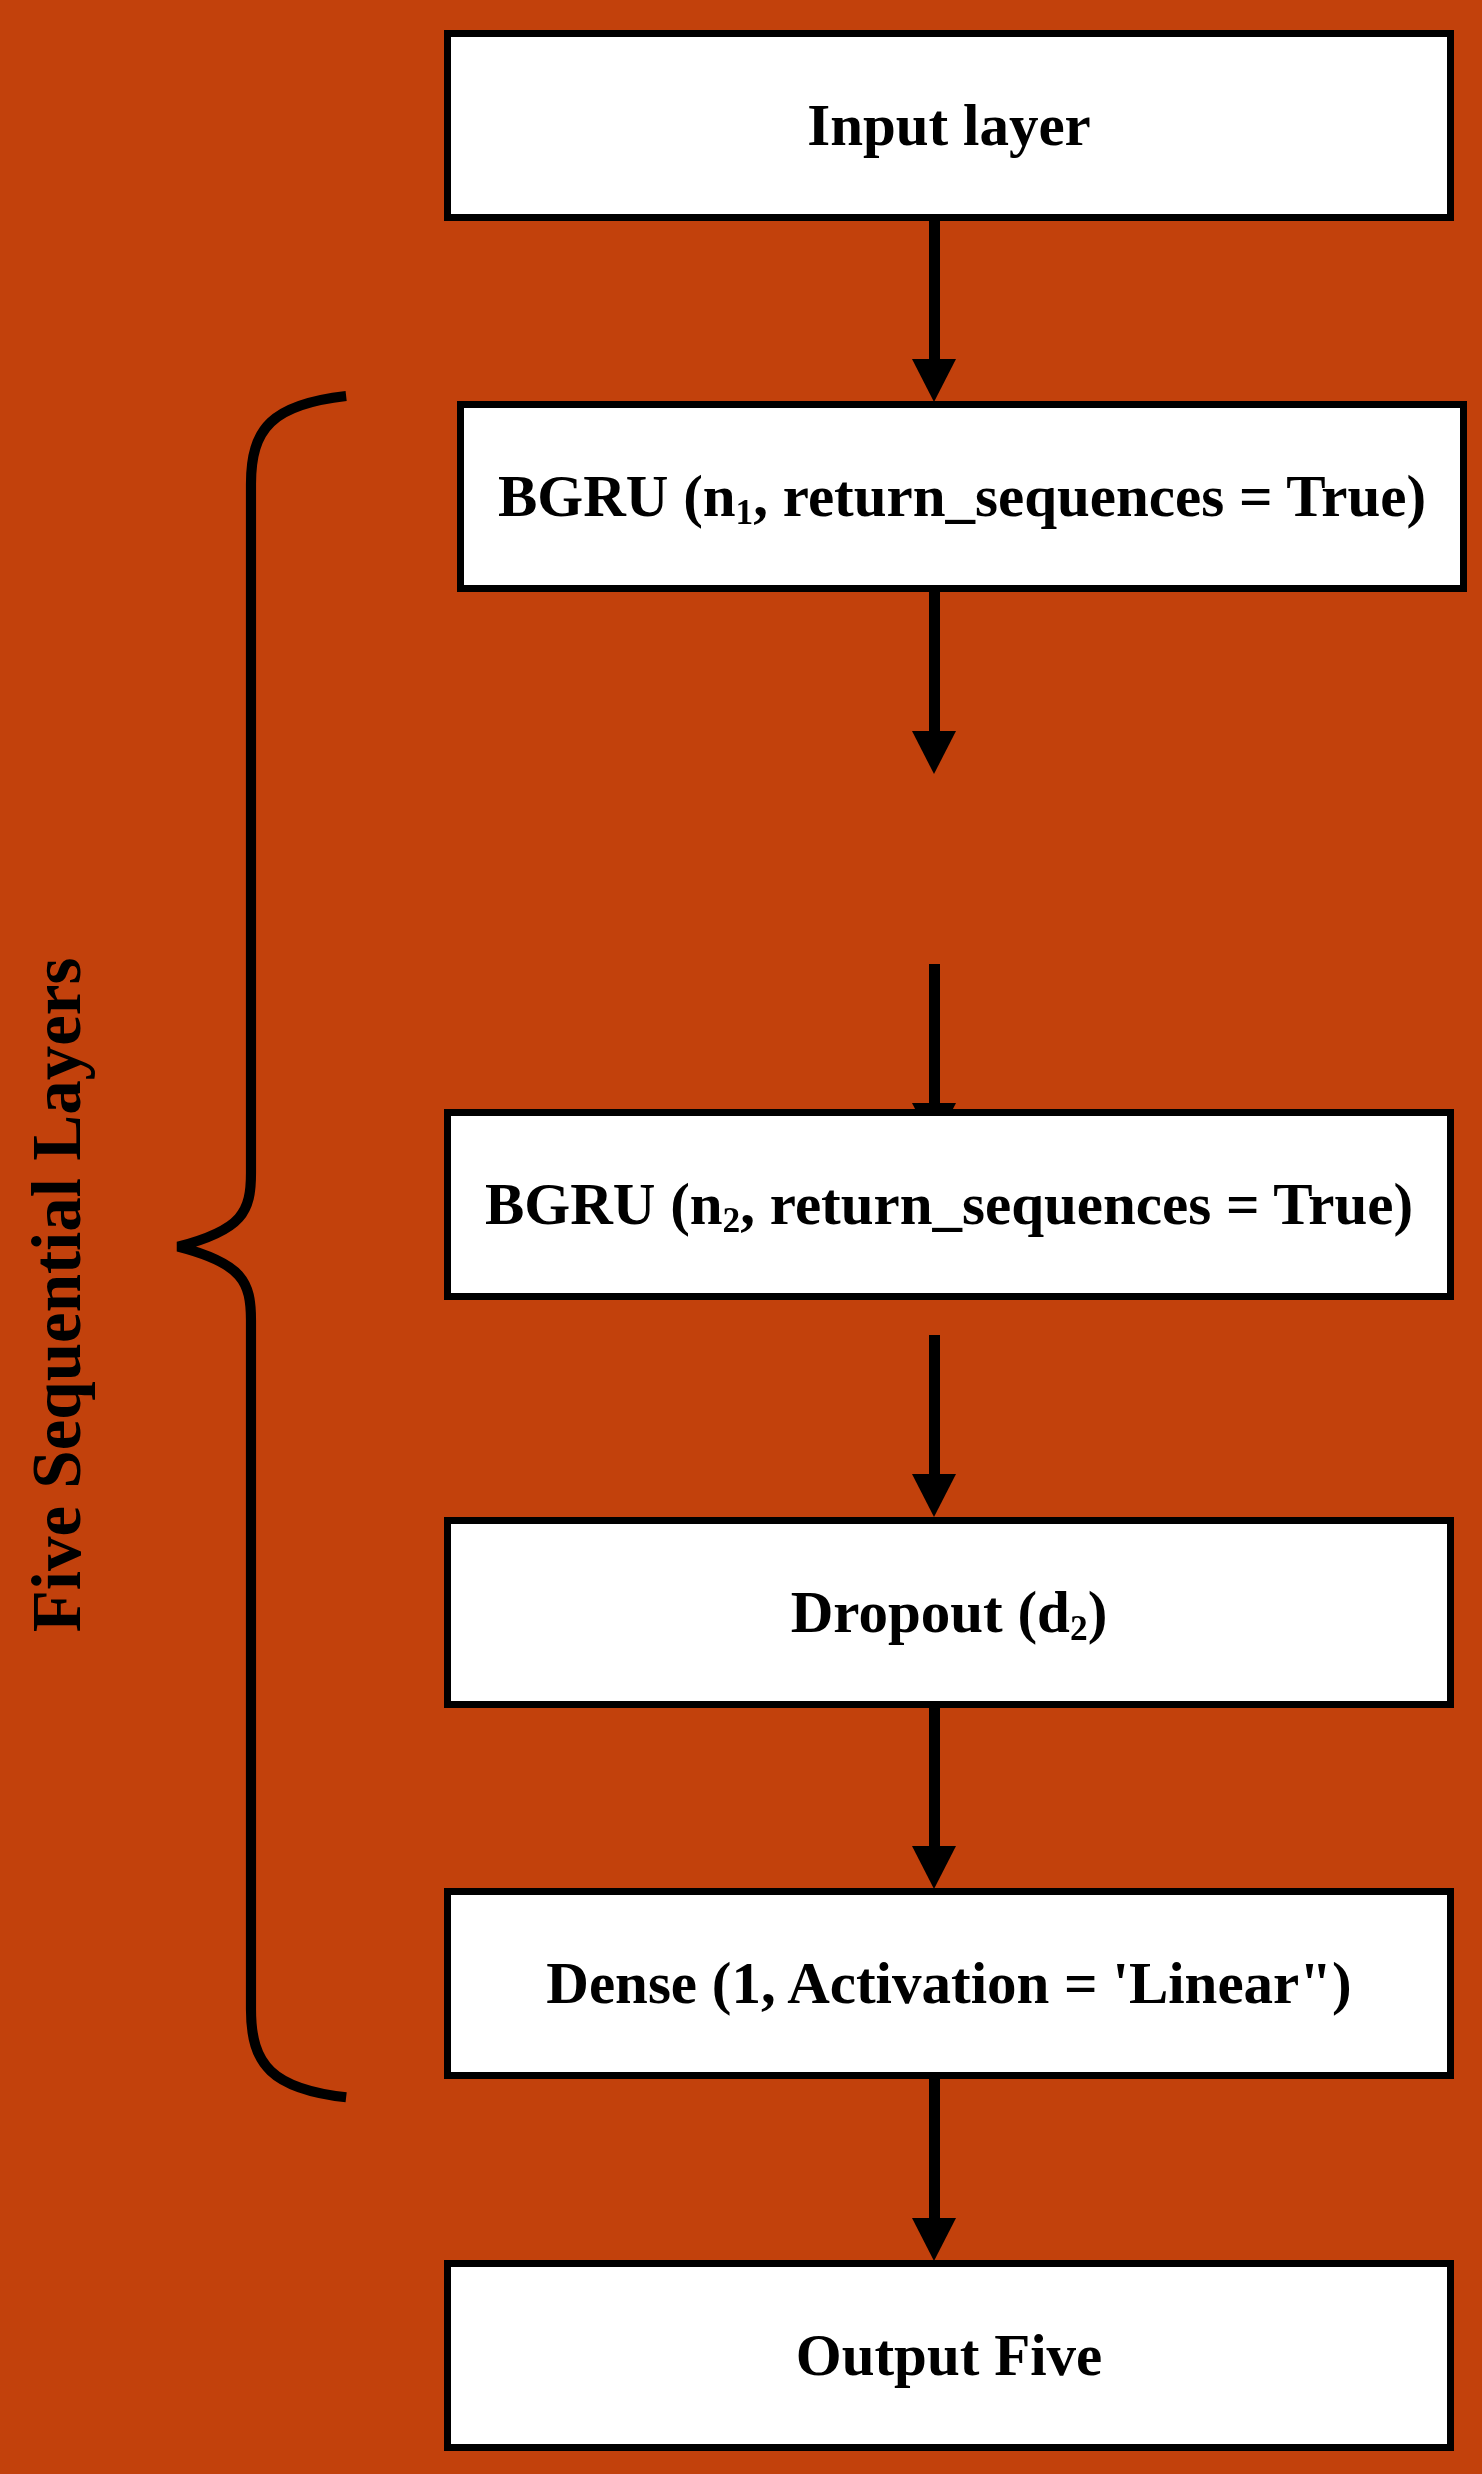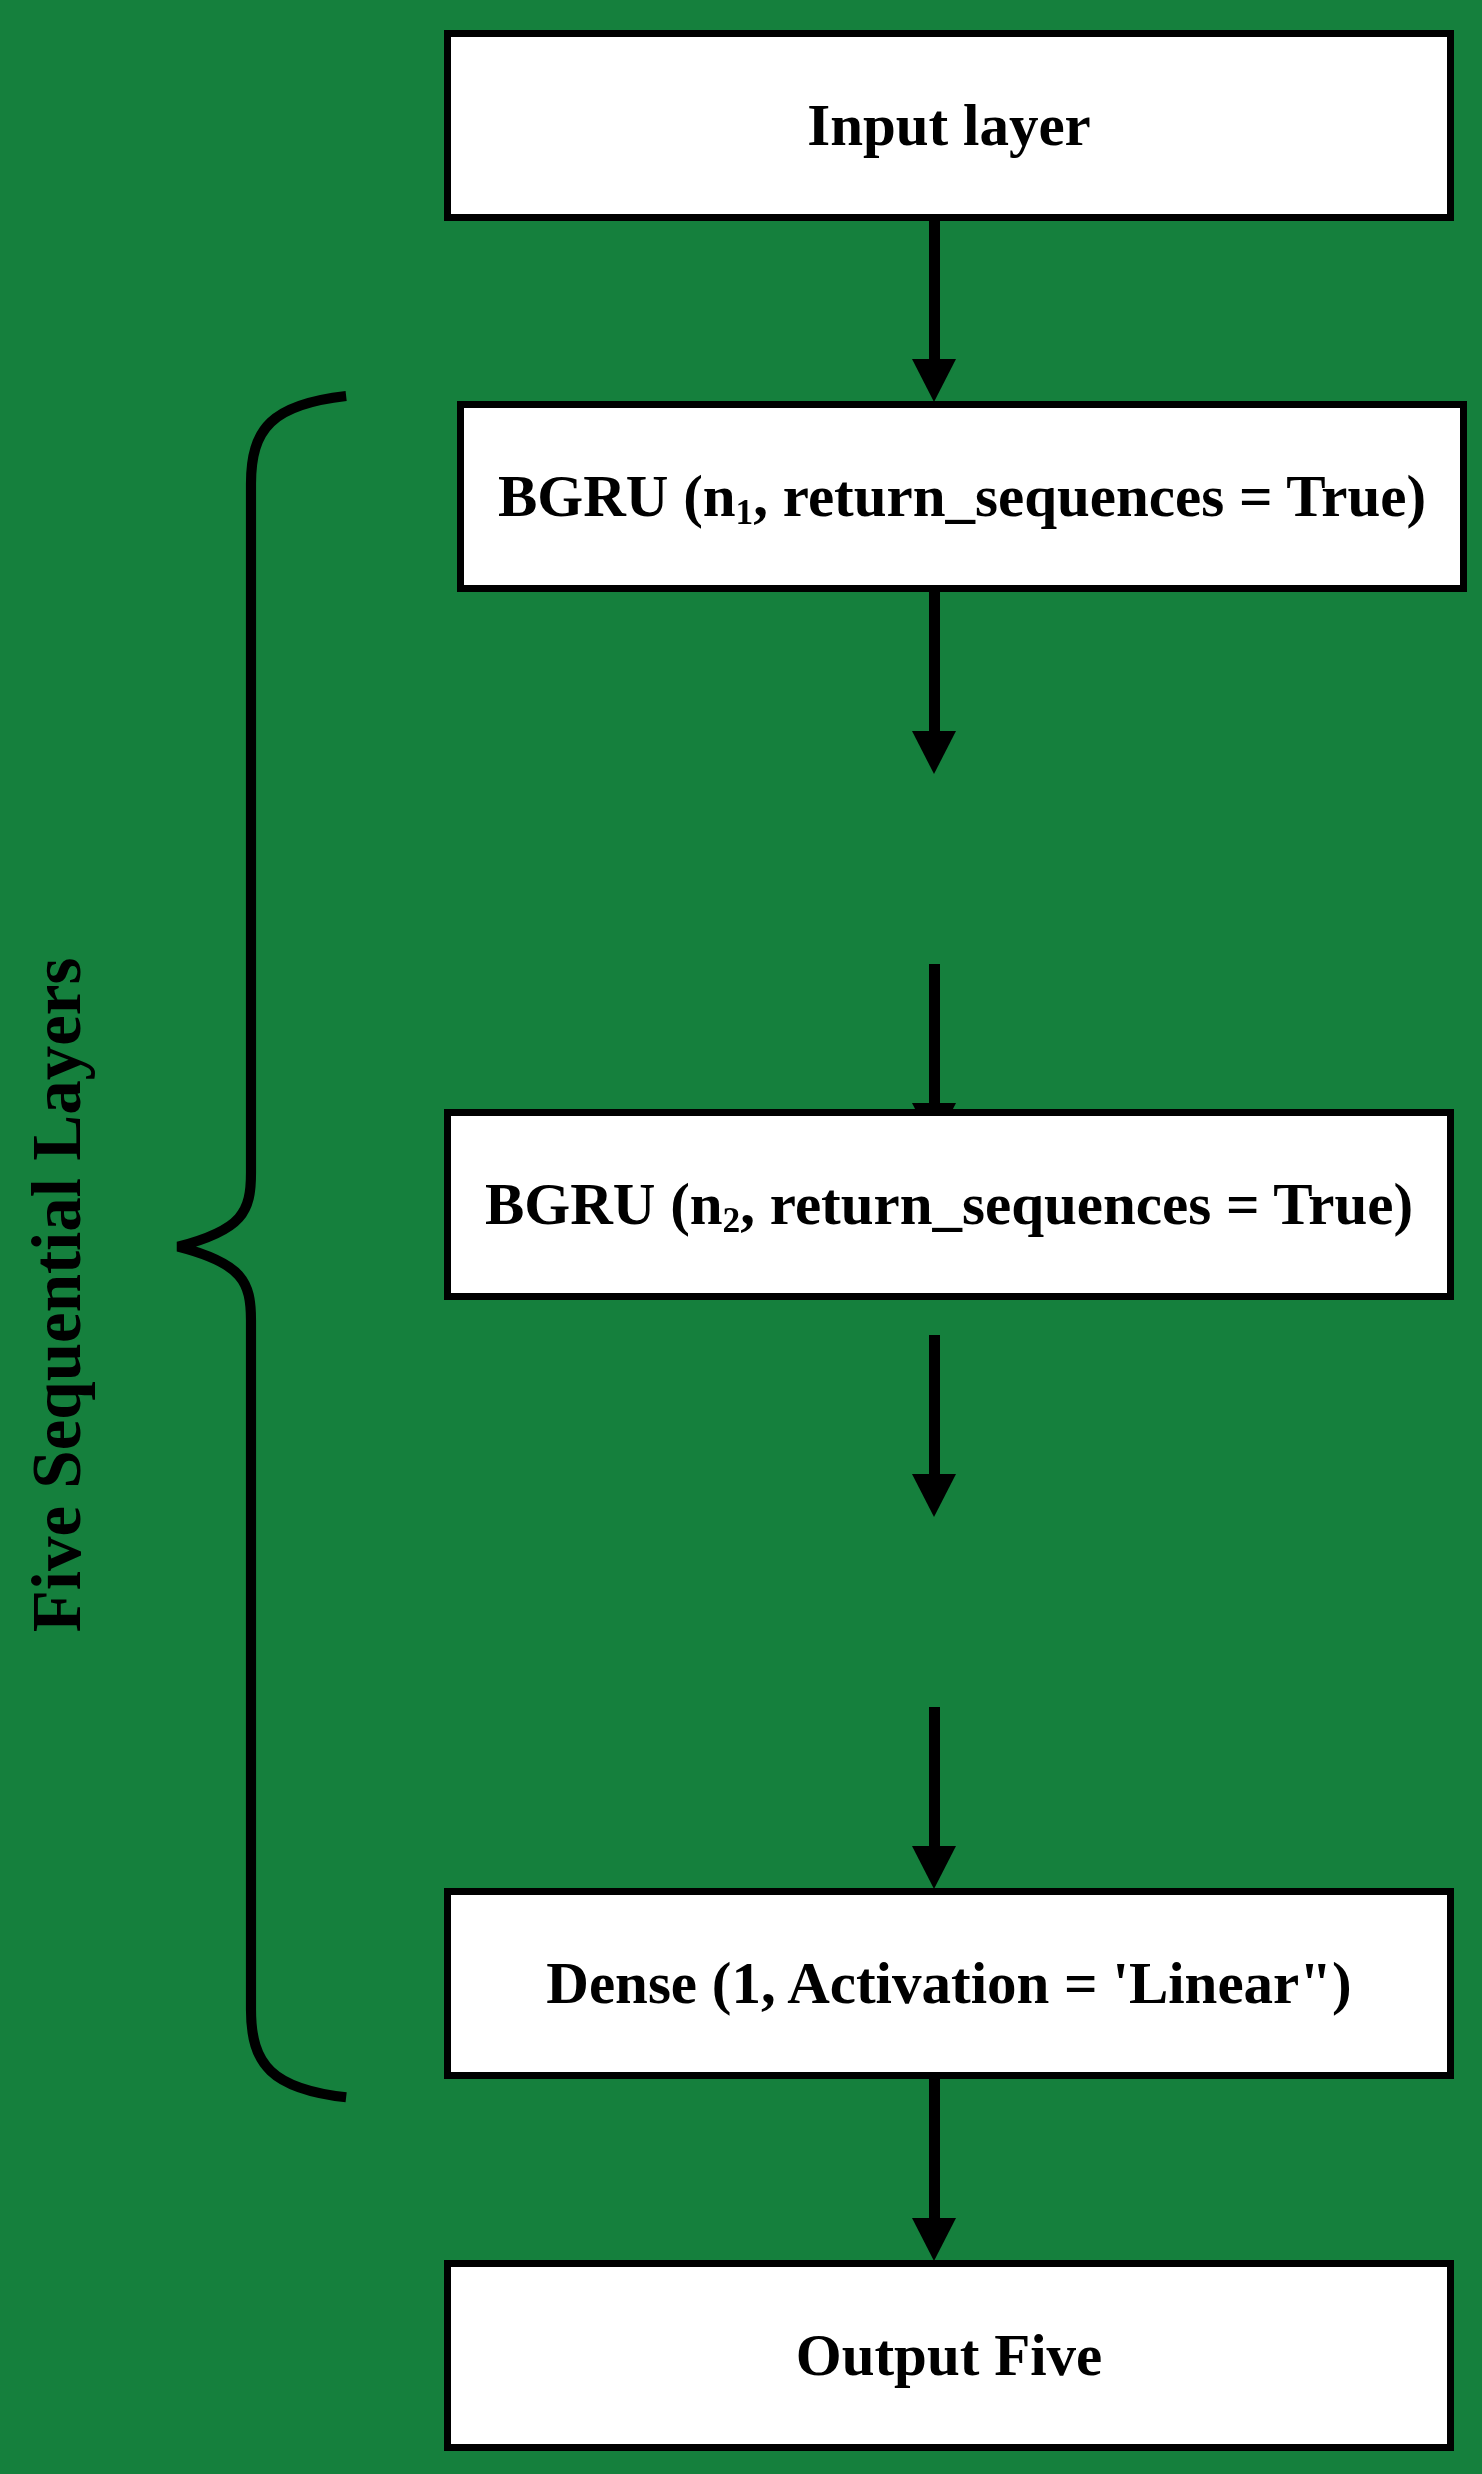--- a/index.html
+++ b/index.html
@@ -1,20 +1,20 @@
 <!DOCTYPE html>
 <html style="font-size:15px"><head>
 <meta charset="utf-8">
 <style>
   html, body { margin: 0; padding: 0; background: #ffffff; }
   .stage {
     position: relative;
     width: 1482px;
     height: 2475px;
-    background: #15803d;
+    background: #c2410c;
     font-family: "Liberation Serif", "DejaVu Serif", serif;
     color: #000000;
     overflow: hidden;
   }
   .node {
     position: absolute;
     left: 444px;
     width: 1010px;
     height: 191px;
     border: 7.4px solid #000000;
@@ -103,20 +103,23 @@
 
   <div class="node b2">
     <span><span>BGRU (n</span><span class="sub">1</span><span>, return_sequences = True)</span></span>
   </div>
 
 
   <div class="node b4">
     <span><span>BGRU (n</span><span class="sub">2</span><span>, return_sequences = True)</span></span>
   </div>
 
+  <div class="node b5">
+    <span><span>Dropout (d</span><span class="sub">2</span><span>)</span></span>
+  </div>
 
   <div class="node b6">
     <span><span>Dense (1, Activation = 'Linear")</span><span class="sub"></span><span></span></span>
   </div>
 
   <div class="node b7">
     <span><span>Output Five</span><span class="sub"></span><span></span></span>
   </div>
 
   <div class="arrow a1"></div>

